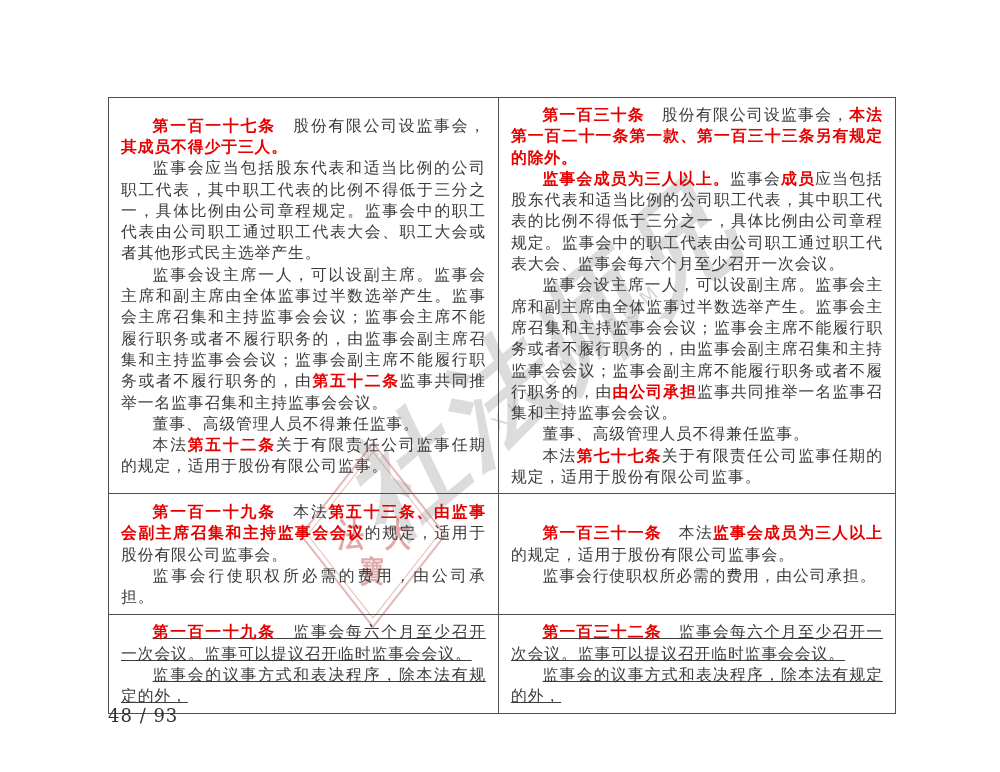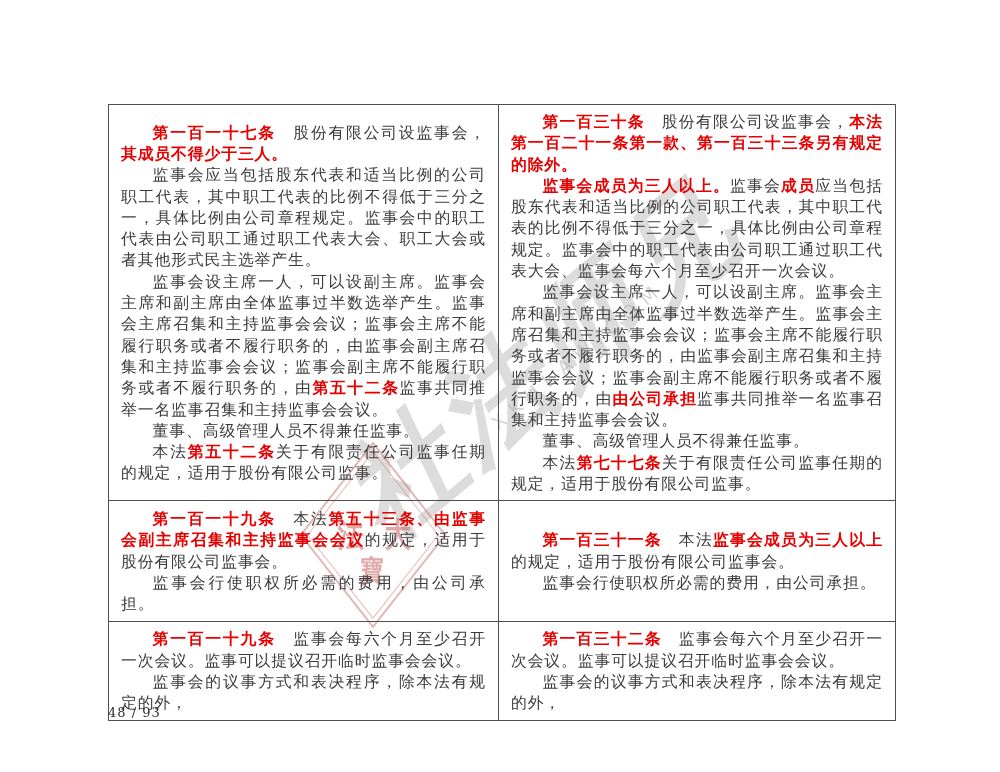--- a/index.html
+++ b/index.html
@@ -49,49 +49,49 @@
     color:rgba(200,100,100,0.55);
     font-weight:bold;
   }
   .seal-char{position:absolute;font-size:30px;line-height:1;}
   .seal-char.c1{left:17px;top:42px;}
   .seal-char.c2{left:70px;top:42px;}
   .seal-char.c3{left:43px;top:76px;font-size:26px;}
 
   
   table.doc-table{
-    position:absolute;left:108px;top:104px;width:788px;z-index:1;
+    position:absolute;left:108px;top:97px;width:788px;z-index:1;
     border-collapse:collapse;table-layout:fixed;
     background:transparent;
   }
   .doc-table col.c-left{width:49.55%;}
   .doc-table col.c-right{width:50.45%;}
   .doc-table td{
     border:1px solid var(--border);
     vertical-align:middle;
     padding:6px 12px;
     background:transparent;
   }
   tr.row-1 td{height:358px;}
   tr.row-2 td{height:121px;}
-  tr.row-3 td{height:92px;}
+  tr.row-3 td{height:92px;text-decoration:underline;}
   .doc-table p{
     font-size:15.8px;
     line-height:21.3px;
     letter-spacing:0.9px;
     text-indent:2em;
     text-align:justify;
     color:var(--ink);
   }
   .doc-table .hl{color:var(--red);font-weight:bold;}
 
   
   .page-number{
     position:absolute;left:108px;top:705px;z-index:1;
-    font-size:13px;color:#2f2f2f;letter-spacing:1px;
+    font-size:18px;color:#2f2f2f;letter-spacing:1px;
   }
 </style>
 </head>
 <body>
 
 <div class="page">
 
   <div class="watermark-layer">
     <div class="wm-calligraphy">社法师兄</div>
     <div class="wm-latin">XKULAW.COM</div>

